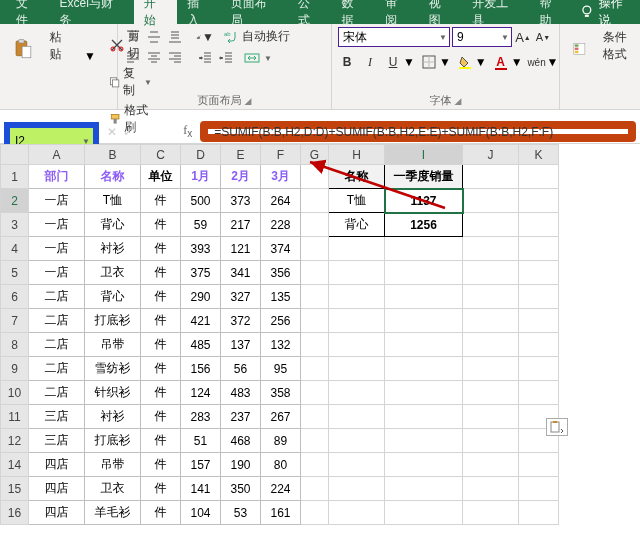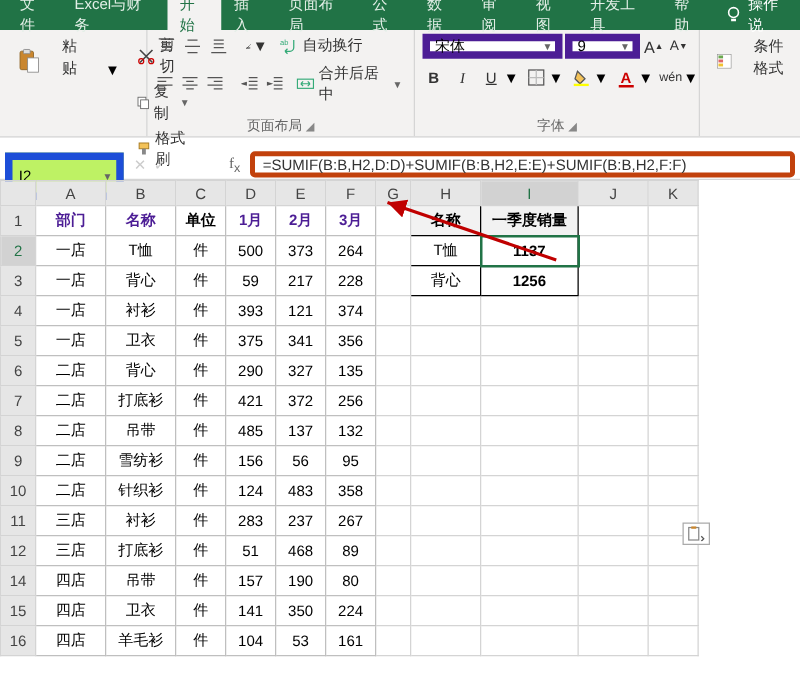--- a/index.html
+++ b/index.html
@@ -18,50 +18,50 @@
   .rgroup .label { font-size: 11px; color: #666; text-align: center; padding-top: 1px; display: flex; justify-content: center; align-items: center; gap: 3px; }
   .rgroup .label .dlg { font-size: 9px; color: #888; }
   .col { display: flex; flex-direction: column; gap: 1px; }
   .rbtn { display: flex; align-items: center; gap: 3px; padding: 1px 3px; font-size: 12px; color: #333; cursor: pointer; }
   .rbtn .drop { font-size: 8px; color: #666; margin-left: 1px; }
   .bigbtn { display: flex; flex-direction: row; align-items: flex-end; gap: 16px; padding: 2px 6px; cursor: pointer; }
   .bigbtn .txt { font-size: 12px; color: #333; }
   .ico16 { width: 16px; height: 16px; display: inline-block; }
   .ico32 { width: 28px; height: 28px; display: inline-block; }
   .fontsel { display: flex; gap: 2px; align-items: center; }
-  .fontsel select, .fontsel .fake-select { border: 6px solid #4c1d95; background: #fff; font-size: 12px; height: 20px; padding: 0 14px 0 4px; position: relative; }
+  .fontsel select, .fontsel .fake-select { border: 1px solid #4c1d95; background: #fff; font-size: 12px; height: 20px; padding: 0 14px 0 4px; position: relative; }
   .fake-select { display: inline-flex; align-items: center; min-width: 60px; }
   .fake-select .arr { position: absolute; right: 2px; font-size: 8px; color: #666; }
   .fontbtns { display: flex; gap: 5px; align-items: center; margin-top: 3px; }
   .fbtn { width: 18px; height: 18px; display: inline-flex; align-items: center; justify-content: center; cursor: pointer; color: #333; font-size: 12px; }
   
   
   .fbar-row { display: flex; align-items: stretch; height: 24px; border-bottom: 1px solid #d5d5d5; margin-top: 10px; }
   .namebox { width: 95px; border: 6px solid #1d4ed8; background: #bef264; display: flex; align-items: center; padding: 13px 5px; margin: 2px 0 2px 4px; font-size: 12px; position: relative; }
   .namebox .arr { position: absolute; right: 3px; font-size: 8px; color: #666; }
   .fbar-btns { display: flex; align-items: center; gap: 6px; padding: 0 8px; color: #888; }
   .fbar-btns .fx { font-family: serif; color: #666; margin-left: 44px; }
-  .formula-box { flex: 1; border: 4px solid #c2410c; border-radius: 4px; margin: 1px 4px 1px 0; display: flex; align-items: center; padding: 0 6px; font-size: 12px; font-family: Consolas, monospace; color: #333; background: #fff; }
+  .formula-box { flex: 1; border: 8px solid #c2410c; border-radius: 4px; margin: 1px 4px 1px 0; display: flex; align-items: center; padding: 0 6px; font-size: 12px; font-family: Consolas, monospace; color: #333; background: #fff; }
   
   
   .arrow-svg { position: absolute; left: 290px; top: 158px; pointer-events: none; z-index: 5; }
   
   
   .grid-wrap { position: relative; }
   .grid { border-collapse: collapse; table-layout: fixed; }
   .grid th, .grid td { border: 1px solid #d4d4d4; font-size: 12px; text-align: center; vertical-align: middle; height: 24px; overflow: hidden; }
   .grid th { background: #e6e6e6; color: #444; font-weight: normal; }
   .grid th.colh { height: 20px; }
   .grid th.rowh { width: 28px; }
   .grid th.active { background: #d2d2d2; color: #217346; }
   .selcell { outline: 2px solid #217346; outline-offset: -1px; background: #fff; }
   
   .dt { border: 1px solid #bfbfbf !important; }
   .dt.head { background: #fff; font-weight: bold; }
-  .dt.head.red { color: #4c1d95; margin-top: 48px; }
+  .dt.head.red { color: #8b5cf6; margin-top: 48px; }
   .dt.head.black { color: #000; }
   .bold { font-weight: bold; }
   
   .outbox { border: 1px solid #000 !important; }
   .outbox.head { font-weight: bold; background: #f2f2f2; }
   
   .paste-ico { position: absolute; right: 72px; top: 274px; width: 22px; height: 18px; border: 1px solid #aaa; background: #fff; display: flex; align-items: center; justify-content: center; font-size: 10px; }
 </style>
 </head>
 <body>
@@ -193,21 +193,20 @@
             <svg width="14" height="14" viewBox="0 0 14 14">
               <path d="M6 2h7M6 5h7M6 8h7M6 11h7M1 6l3 1-3 1z" stroke="#555" fill="#555"></path>
             </svg>
           </span>
         <span style="flex:1"></span>
         <div class="rbtn">
           <svg class="ico16" viewBox="0 0 16 16">
               <rect x="1" y="4" width="14" height="8" fill="none" stroke="#3a7"></rect>
               <path d="M4 8h8M4 8l2-2m-2 2l2 2M12 8l-2-2m2 2l-2 2" stroke="#3a7" fill="none"></path>
             </svg>
-          <span>合并后居中</span>
             <span class="drop">▼</span>
         </div>
       </div>
     </div>
     <div class="label">
         <span>页面布局</span>
         <span class="dlg">◢</span>
       </div>
   </div>
 

